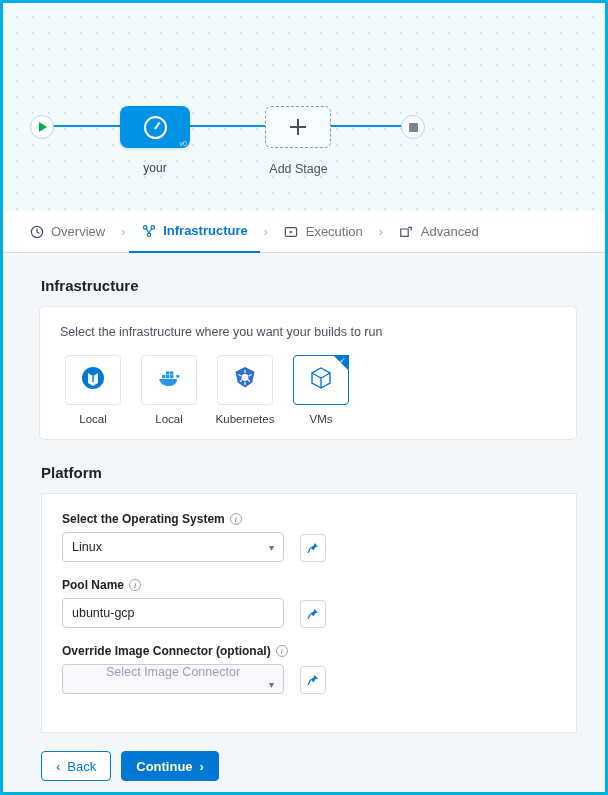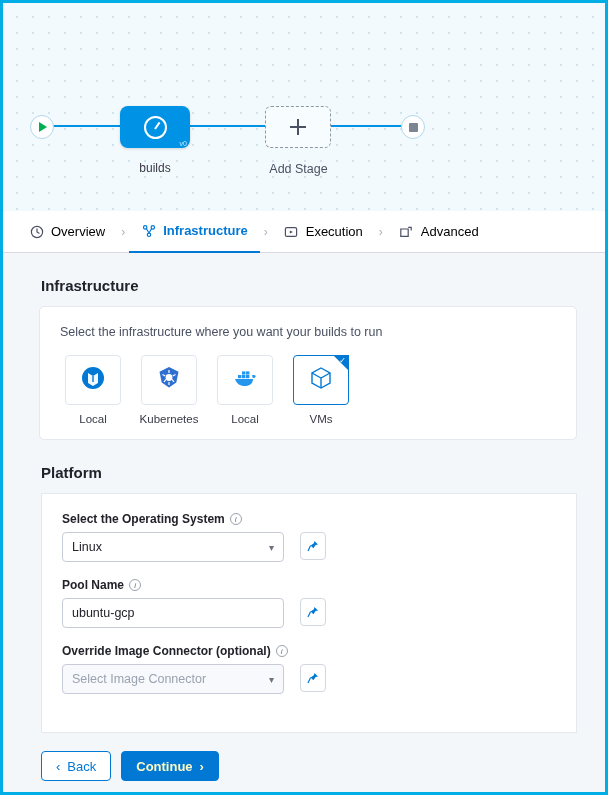--- a/index.html
+++ b/index.html
@@ -106,21 +106,21 @@
     display: flex; align-items: center;
     height: 42px;
     border-bottom: 1px solid #d9dae5;
     background: #ffffff;
     padding-left: 14px;
     font-size: 13px;
   }
   .tab {
     display: flex; align-items: center; gap: 7px;
     height: 42px; padding: 0 12px;
-    color: #000000; cursor: pointer;
+    color: #737373; cursor: pointer;
   }
   .tab.active { color: #0278d5; border-bottom: 2.5px solid #0278d5; font-weight: bold; }
   .tab .ic { display: inline-flex; width: 15px; height: 15px; align-items: center; justify-content: center; }
   .chev { color: #b0b1c4; font-size: 12px; padding: 0 4px; }
 
   
   .body {
     background: #f3f7fa;
     height: calc(795px - 6px - 208px - 42px);
     overflow: hidden;
@@ -172,30 +172,30 @@
   .field-label {
     font-size: 12px; color: #22222a; font-weight: bold;
     margin-bottom: 6px; display: flex; align-items: center; gap: 5px;
   }
   .info-i {
     display: inline-flex; align-items: center; justify-content: center;
     width: 12px; height: 12px; border-radius: 50%;
     border: 1px solid #9aa3b0; color: #6b7280;
     font-size: 8px; font-style: italic; font-weight: normal;
   }
-  .input-row { display: flex; align-items: flex-start; gap: 16px; }
+  .input-row { display: flex; align-items: flex-end; gap: 16px; }
   .input {
     width: 222px; height: 30px;
     border: 1px solid #c8ccd8; border-radius: 4px;
     background: #ffffff;
     display: flex; align-items: center; padding: 0 9px;
     font-size: 12.5px; color: #22222a;
     position: relative;
   }
-  .input.ph { color: #9aa3b0; background: #f7f9fc; }
+  .input.ph { color: #9aa3b0; background: #f7f9fc; flex-direction: column; }
   .caret { margin-left: auto; color: #6b7280; font-size: 10px; }
   .pin {
     width: 26px; height: 28px; border: 1px solid #d2d6e0; border-radius: 4px;
     background: #ffffff; display: flex; align-items: center; justify-content: center;
     color: #0278d5; font-size: 12px;
   }
 
   .footer {
     display: flex; gap: 10px; align-items: center;
     padding: 18px 0 0 38px;
@@ -219,21 +219,21 @@
     <div class="wire wire-3"></div>
 
     <div class="node-start">
       <span class="tri"></span>
     </div>
 
     <div class="stage-build">
       <span class="ring"></span>
       <span class="badge">v0</span>
     </div>
-    <div class="stage-label">builds</div>
+    <div class="stage-label">your</div>
 
     <div class="stage-add">
       <span class="plus"></span>
     </div>
     <div class="add-label">Add Stage</div>
 
     <div class="node-end">
       <span class="sq"></span>
     </div>
   </div>
@@ -297,33 +297,20 @@
           <div class="infra-box">
             <span>
               <svg width="26" height="26" viewBox="0 0 26 26">
                   <circle cx="13" cy="13" r="11" fill="#0278d5"></circle>
                   <path d="M8 8 l5 3 5-3 v10 l-5 3 -5-3 z" fill="#ffffff" opacity="0.95"></path>
                   <path d="M13 11 v6" stroke="#0278d5" stroke-width="1.4"></path>
                 </svg>
             </span>
           </div>
           <div class="infra-name">Local</div>
-        </div>
-
-        <div class="infra-opt">
-          <div class="infra-box">
-            <span>
-              <svg width="26" height="26" viewBox="0 0 26 26">
-                  <path d="M13 2 L22.5 6.8 L20.3 17.5 L13 22.5 L5.7 17.5 L3.5 6.8 Z" fill="#2f6fd0"></path>
-                  <circle cx="13" cy="12.5" r="3.4" fill="#ffffff"></circle>
-                  <path d="M13 5 v3 M13 17 v3 M6.5 9.5 l2.8 1.6 M19.5 9.5 l-2.8 1.6 M8 17 l2-2.6 M18 17 l-2-2.6" stroke="#ffffff" stroke-width="1.2"></path>
-                </svg>
-            </span>
-          </div>
-          <div class="infra-name">Kubernetes</div>
         </div>
 
         <div class="infra-opt">
           <div class="infra-box">
             <span>
               <svg width="28" height="24" viewBox="0 0 28 24">
                 <g fill="#2496ed">
                   <rect x="7" y="9" width="3.4" height="3.2"></rect>
                     <rect x="11" y="9" width="3.4" height="3.2"></rect>
                   <rect x="15" y="9" width="3.4" height="3.2"></rect>
@@ -331,20 +318,33 @@
                   <rect x="15" y="5.4" width="3.4" height="3.2"></rect>
                   <path d="M4 13 h18 c0 4.6-3.4 7-8.2 7 C8.6 20 5.6 17.4 4 13 z"></path>
                   <path d="M21 9.6 c1.6-1 3.2-.4 3.8.3 -.3 1.6-1.7 2.3-3 2.1z"></path>
                 </g>
               </svg>
             </span>
           </div>
           <div class="infra-name">Local</div>
         </div>
 
+        <div class="infra-opt">
+          <div class="infra-box">
+            <span>
+              <svg width="26" height="26" viewBox="0 0 26 26">
+                  <path d="M13 2 L22.5 6.8 L20.3 17.5 L13 22.5 L5.7 17.5 L3.5 6.8 Z" fill="#2f6fd0"></path>
+                  <circle cx="13" cy="12.5" r="3.4" fill="#ffffff"></circle>
+                  <path d="M13 5 v3 M13 17 v3 M6.5 9.5 l2.8 1.6 M19.5 9.5 l-2.8 1.6 M8 17 l2-2.6 M18 17 l-2-2.6" stroke="#ffffff" stroke-width="1.2"></path>
+                </svg>
+            </span>
+          </div>
+          <div class="infra-name">Kubernetes</div>
+        </div>
+
         <div class="infra-opt selected">
           <div class="infra-box">
             <span class="tick">✓</span>
             <span>
               <svg width="26" height="26" viewBox="0 0 26 26">
                   <path d="M13 3 L22 8 V18 L13 23 L4 18 V8 Z" fill="none" stroke="#0278d5" stroke-width="1.4"></path>
                   <path d="M4 8 L13 13 L22 8 M13 13 V23" fill="none" stroke="#0278d5" stroke-width="1.4"></path>
                 </svg>
             </span>
           </div>

